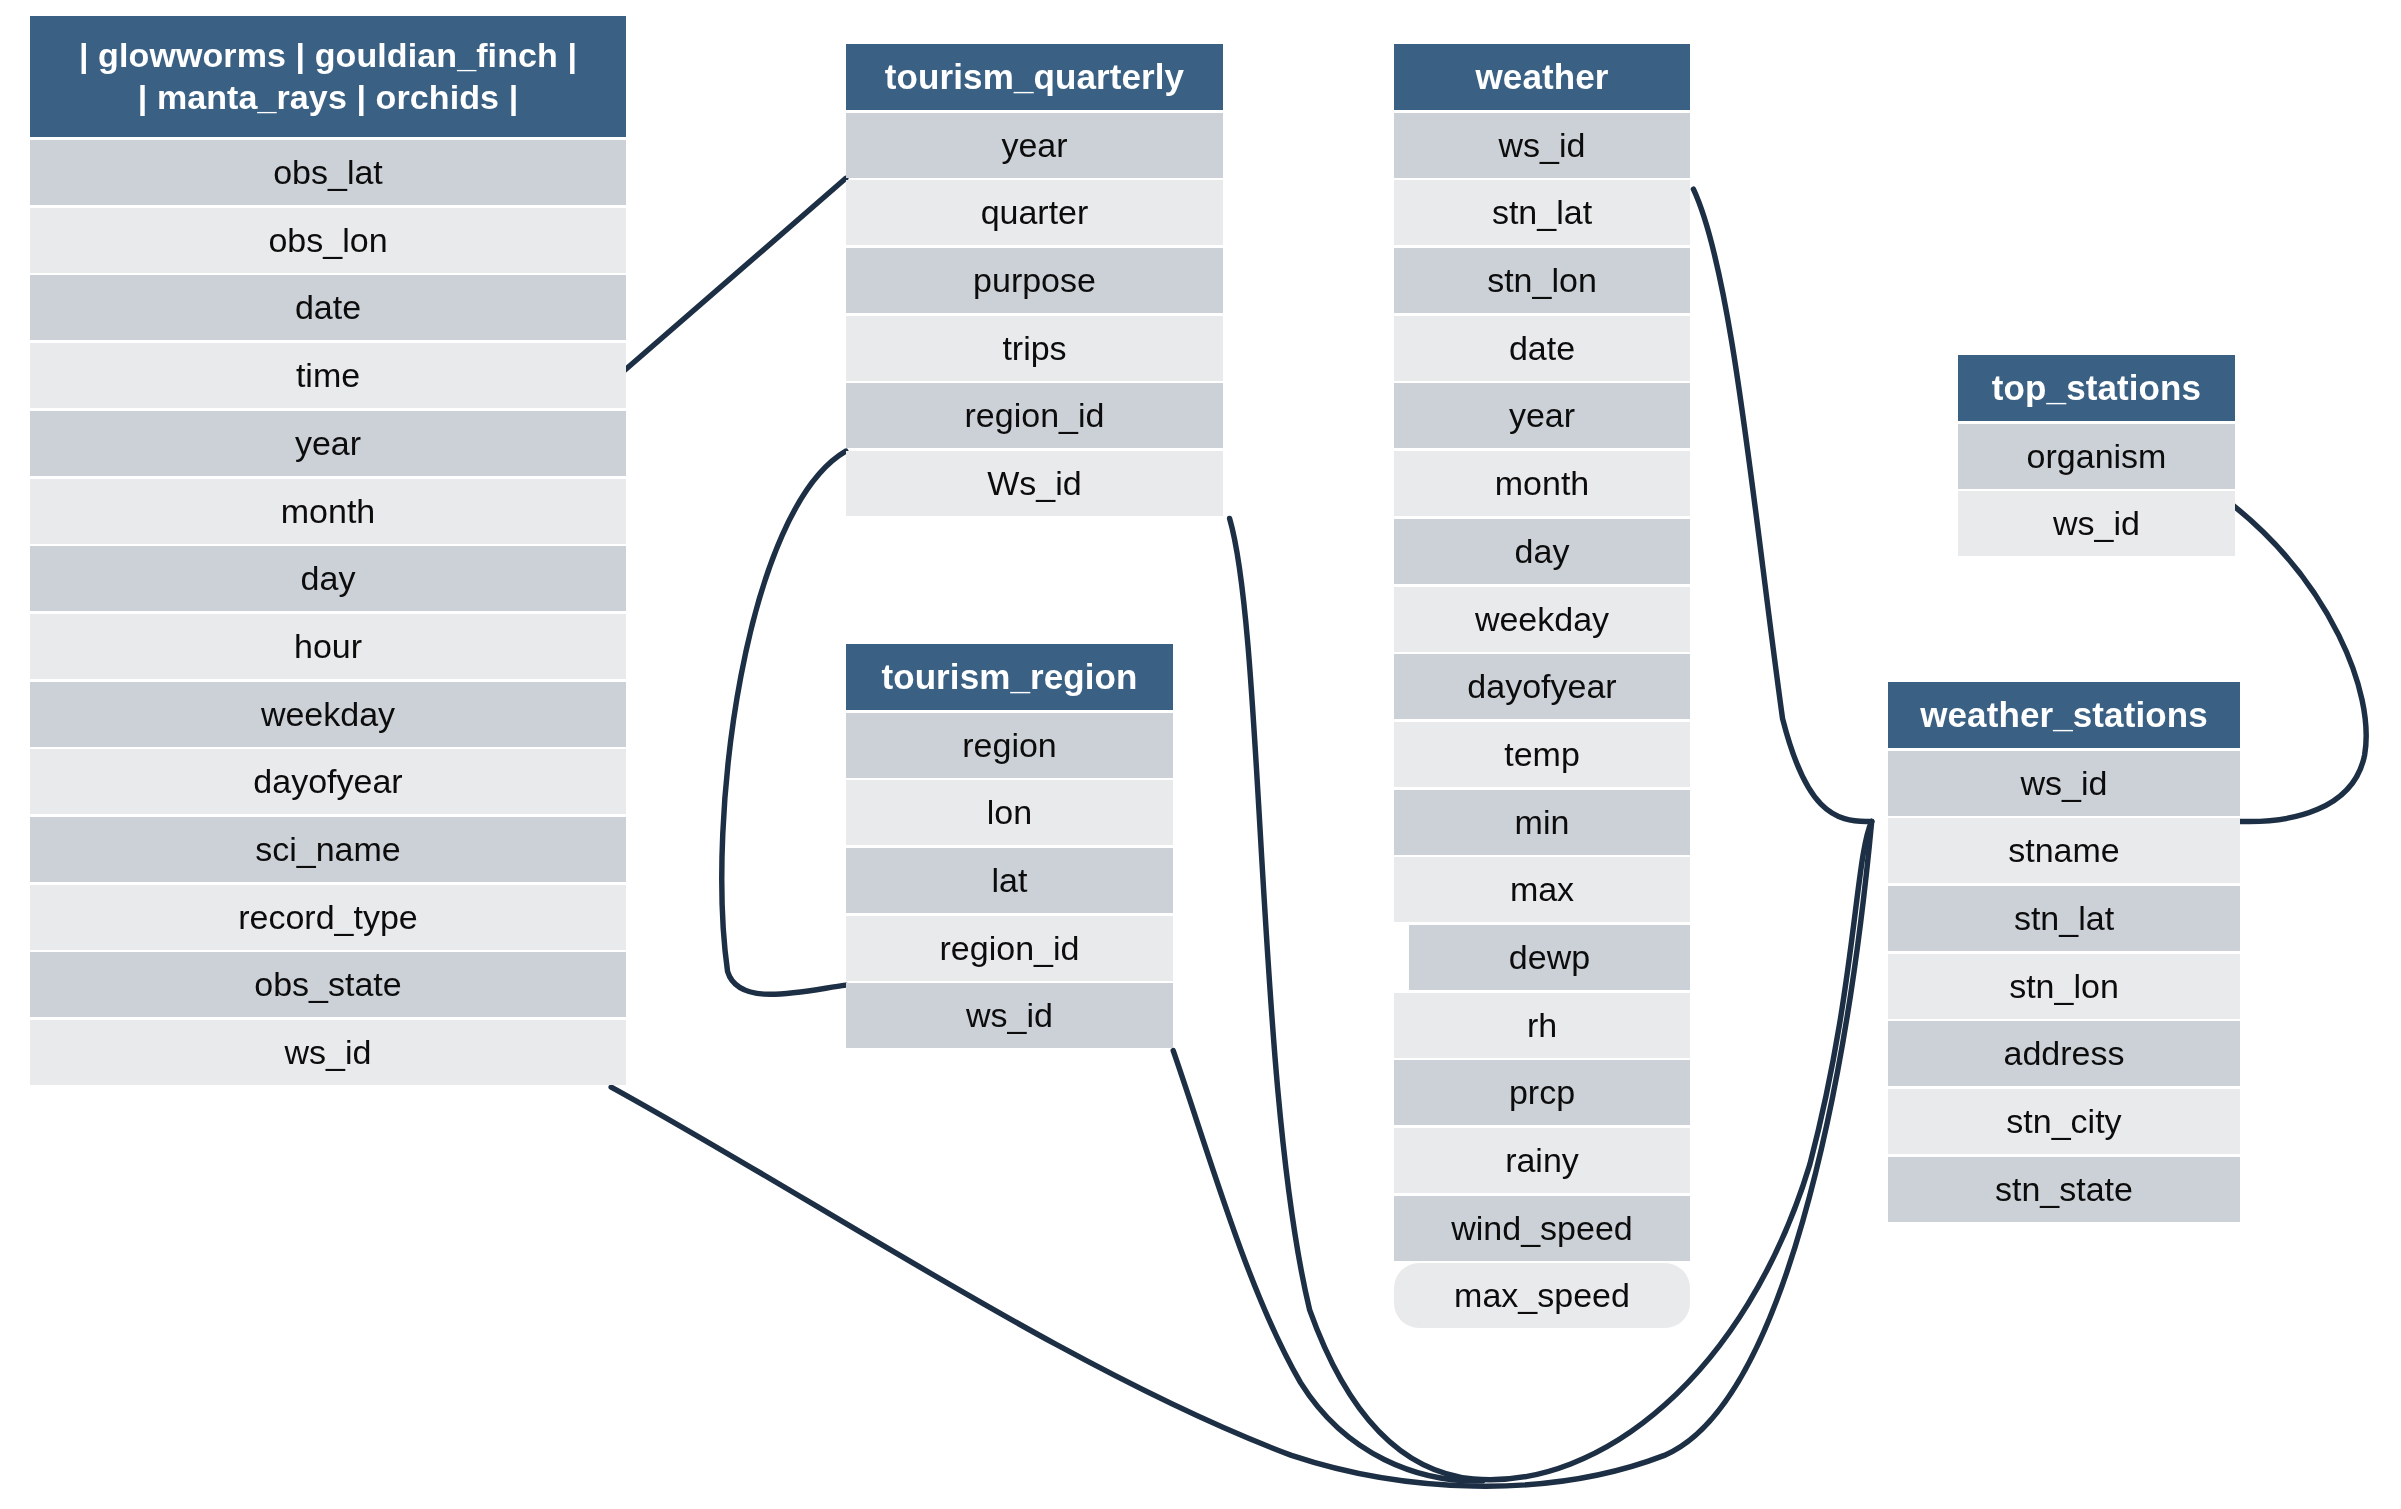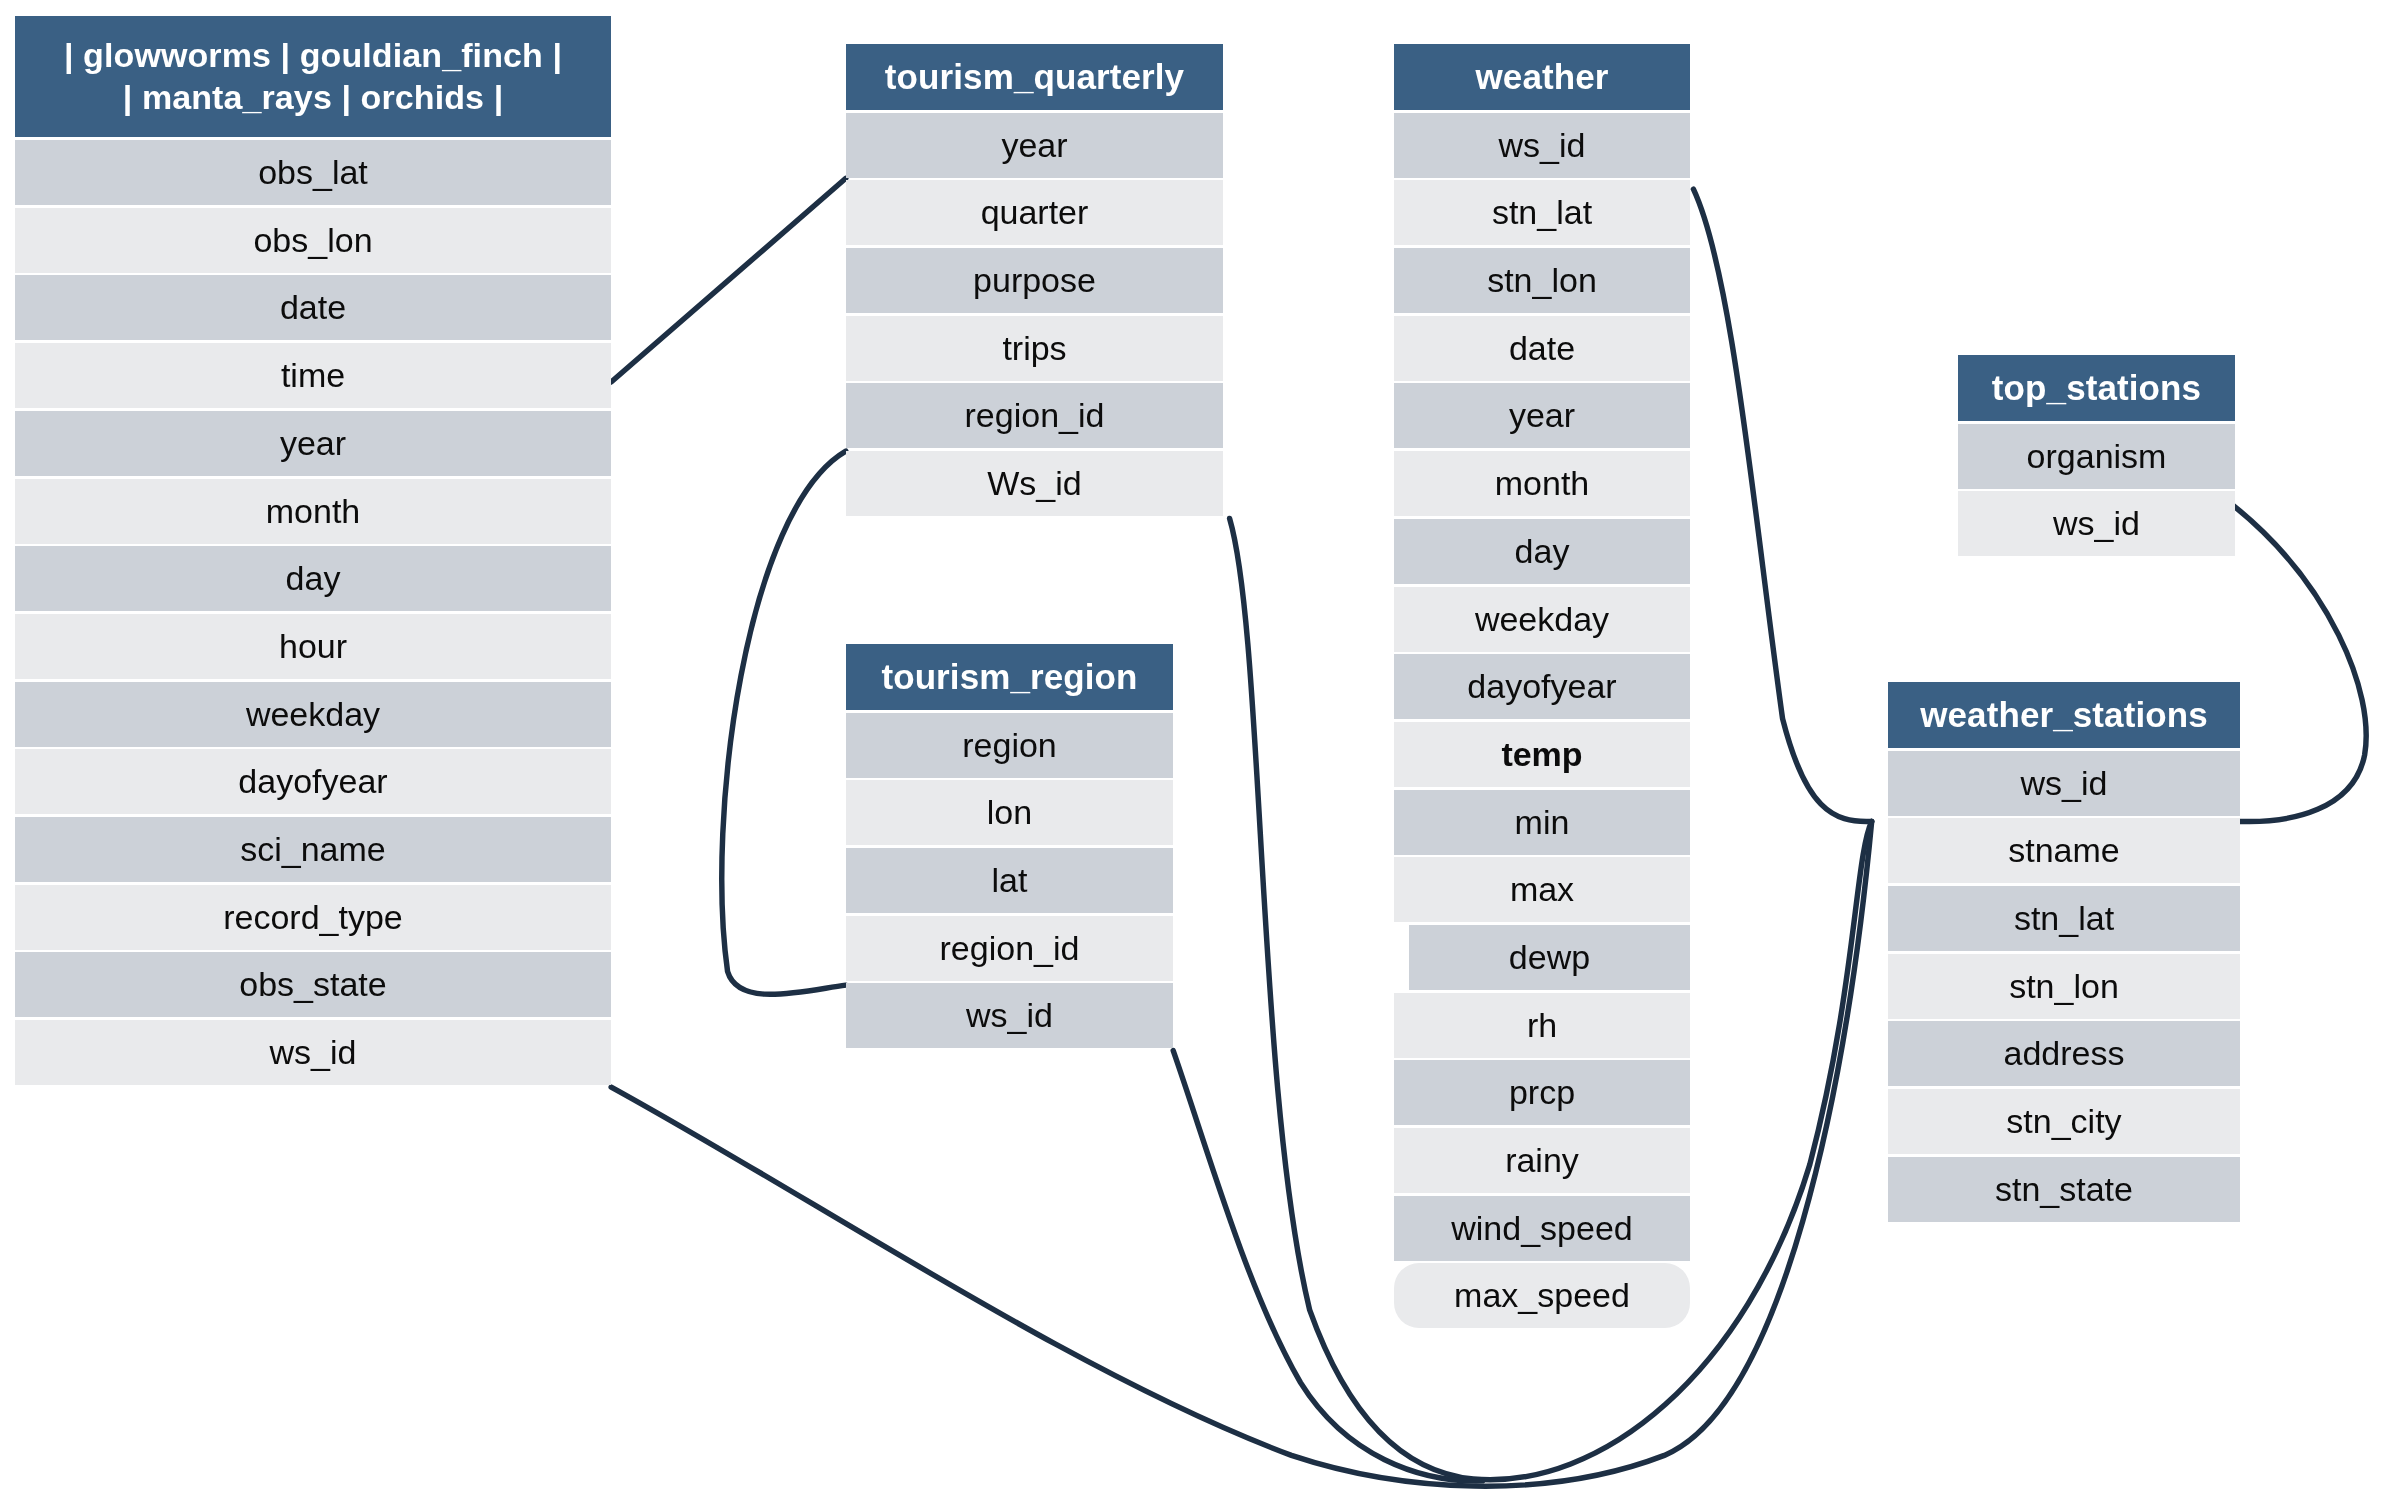--- a/index.html
+++ b/index.html
@@ -69,21 +69,21 @@
   <svg id="edges" viewBox="0 0 2640 1660" preserveAspectRatio="none" xmlns="http://www.w3.org/2000/svg">
       <path d="M 672 420 L 930 196" fill="none" stroke="#1d2f44" stroke-width="6" stroke-linecap="round"></path>
       <path d="M 930 496 C 820 560 776 900 800 1068 C 812 1108 880 1090 930 1083" fill="none" stroke="#1d2f44" stroke-width="6" stroke-linecap="round"></path>
       <path d="M 1352 570 C 1390 700 1382 1200 1440 1440 C 1490 1580 1560 1620 1620 1626 C 1760 1638 1920 1510 1990 1280 C 2040 1090 2040 940 2058 903" fill="none" stroke="#1d2f44" stroke-width="6" stroke-linecap="round"></path>
       <path d="M 672 1195 C 900 1320 1180 1510 1420 1600 C 1540 1640 1700 1650 1830 1600 C 1960 1545 2030 1200 2058 903" fill="none" stroke="#1d2f44" stroke-width="6" stroke-linecap="round"></path>
       <path d="M 1290 1155 C 1330 1270 1372 1420 1430 1520 C 1480 1600 1560 1630 1630 1628" fill="none" stroke="#1d2f44" stroke-width="6" stroke-linecap="round"></path>
       <path d="M 1862 208 C 1905 300 1928 560 1960 790 C 1985 888 2015 905 2058 903" fill="none" stroke="#1d2f44" stroke-width="6" stroke-linecap="round"></path>
       <path d="M 2456 556 C 2560 640 2612 760 2600 830 C 2588 890 2520 905 2463 903" fill="none" stroke="#1d2f44" stroke-width="6" stroke-linecap="round"></path>
     </svg>
   <div id="tables-layer">
-      <div class="entity" style="left: 15px; top: 16.4px; width: 596px;">
+      <div class="entity" style="left: 30px; top: 16.4px; width: 596px;">
         <div class="entity-header" style="height: 121px; background: rgb(58, 96, 132); color: rgb(255, 255, 255); font-size: 34px;">
           <div>
             <div>| glowworms | gouldian_finch |</div>
             <div>| manta_rays | orchids |</div>
           </div>
         </div>
         <ul class="field-list">
           <li class="field-row alt-dark" style="height: 65px; font-size: 34px; background: rgb(204, 209, 216); color: rgb(12, 12, 12);">obs_lat</li>
           <li class="field-row alt-light" style="height: 65px; font-size: 34px; background: rgb(233, 234, 236); color: rgb(12, 12, 12);">obs_lon</li>
           <li class="field-row alt-dark" style="height: 65px; font-size: 34px; background: rgb(204, 209, 216); color: rgb(12, 12, 12);">date</li>
@@ -126,21 +126,21 @@
         <ul class="field-list">
           <li class="field-row alt-dark" style="height: 65px; font-size: 34px; background: rgb(204, 209, 216); color: rgb(12, 12, 12);">ws_id</li>
           <li class="field-row alt-light" style="height: 65px; font-size: 34px; background: rgb(233, 234, 236); color: rgb(12, 12, 12);">stn_lat</li>
           <li class="field-row alt-dark" style="height: 65px; font-size: 34px; background: rgb(204, 209, 216); color: rgb(12, 12, 12);">stn_lon</li>
           <li class="field-row alt-light" style="height: 65px; font-size: 34px; background: rgb(233, 234, 236); color: rgb(12, 12, 12);">date</li>
           <li class="field-row alt-dark" style="height: 65px; font-size: 34px; background: rgb(204, 209, 216); color: rgb(12, 12, 12);">year</li>
           <li class="field-row alt-light" style="height: 65px; font-size: 34px; background: rgb(233, 234, 236); color: rgb(12, 12, 12);">month</li>
           <li class="field-row alt-dark" style="height: 65px; font-size: 34px; background: rgb(204, 209, 216); color: rgb(12, 12, 12);">day</li>
           <li class="field-row alt-light" style="height: 65px; font-size: 34px; background: rgb(233, 234, 236); color: rgb(12, 12, 12);">weekday</li>
           <li class="field-row alt-dark" style="height: 65px; font-size: 34px; background: rgb(204, 209, 216); color: rgb(12, 12, 12);">dayofyear</li>
-          <li class="field-row alt-light" style="height: 65px; font-size: 34px; background: rgb(233, 234, 236); color: rgb(12, 12, 12); font-weight: bold;">temp</li>
+          <li class="field-row alt-light" style="height: 65px; font-size: 34px; background: rgb(233, 234, 236); color: rgb(12, 12, 12);">temp</li>
           <li class="field-row alt-dark" style="height: 65px; font-size: 34px; background: rgb(204, 209, 216); color: rgb(12, 12, 12);">min</li>
           <li class="field-row alt-light" style="height: 65px; font-size: 34px; background: rgb(233, 234, 236); color: rgb(12, 12, 12);">max</li>
           <li class="field-row alt-dark" style="height: 65px; font-size: 34px; background: rgb(204, 209, 216); color: rgb(12, 12, 12); margin-left: 15px;">dewp</li>
           <li class="field-row alt-light" style="height: 65px; font-size: 34px; background: rgb(233, 234, 236); color: rgb(12, 12, 12);">rh</li>
           <li class="field-row alt-dark" style="height: 65px; font-size: 34px; background: rgb(204, 209, 216); color: rgb(12, 12, 12);">prcp</li>
           <li class="field-row alt-light" style="height: 65px; font-size: 34px; background: rgb(233, 234, 236); color: rgb(12, 12, 12);">rainy</li>
           <li class="field-row alt-dark" style="height: 65px; font-size: 34px; background: rgb(204, 209, 216); color: rgb(12, 12, 12);">wind_speed</li>
           <li class="field-row alt-light" style="height: 65px; font-size: 34px; background: rgb(233, 234, 236); color: rgb(12, 12, 12); border-radius: 25px;">max_speed</li>
         </ul>
       </div>

